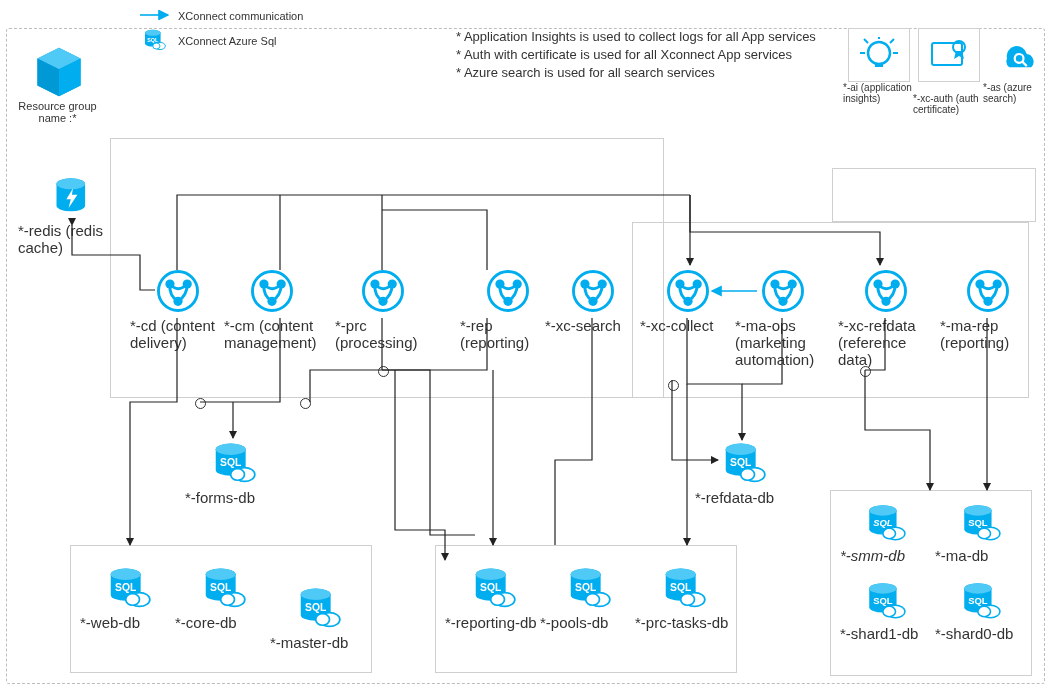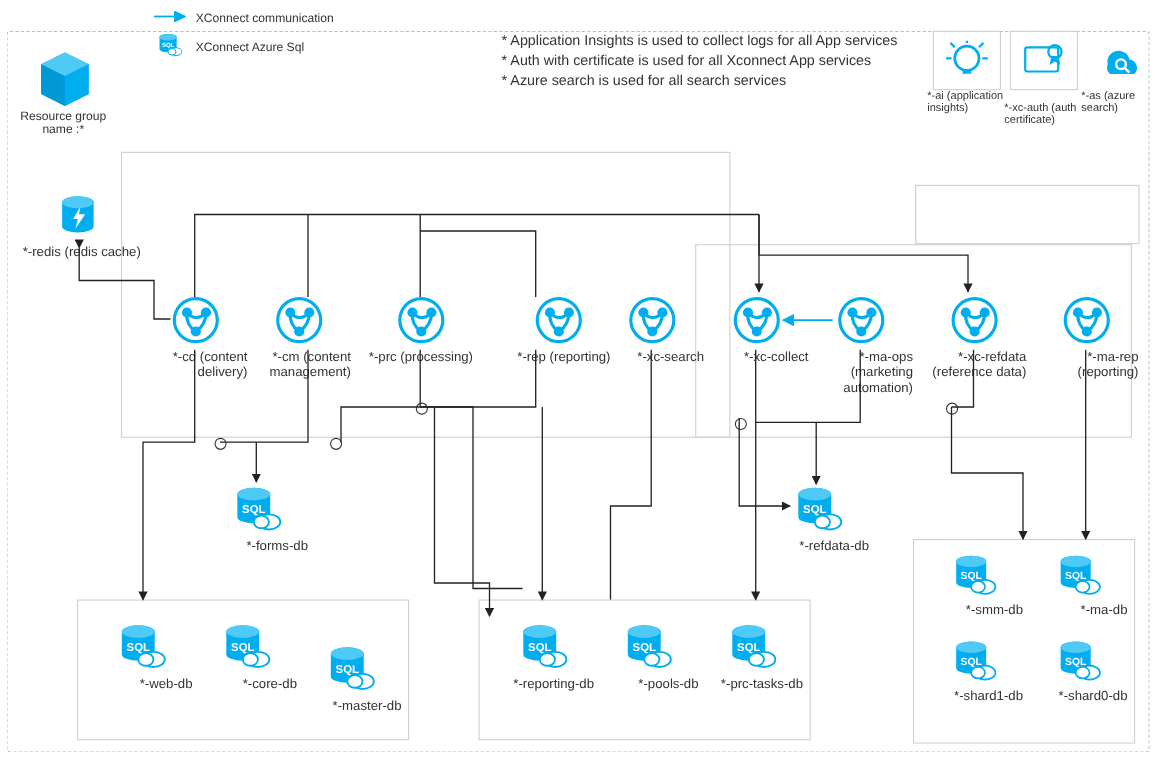--- a/index.html
+++ b/index.html
@@ -50,21 +50,21 @@
     width: 60px; height: 52px;
     display:flex; flex-direction:column; align-items:center; justify-content:center;
   }
   .svc-caption { position:absolute; text-align:left; width:70px; font-size:10px; }
   
   .group {
     position:absolute;
     border: 1px solid #cfcfcf;
   }
   
-  .node { position:absolute; width:95px; text-align:right; font-size:12px; }
+  .node { position:absolute; width:95px; text-align:left; font-size:15px; }
   .node .ic { display:block; margin:0 auto 3px; }
   
   .junction {
     position:absolute; width:9px; height:9px; border-radius:50%;
     background:#fff; border:1.3px solid #333;
   }
   
   svg.wires { position:absolute; left:0; top:0; pointer-events:none; }
 </style>
 </head>
@@ -303,21 +303,21 @@
     </svg>
     <div>*-pools-db</div>
   </div>
 <div class="node" style="left:635px; top:565px;">
     <svg class="ic" width="46" height="46" viewBox="0 0 40 40">
       <use href="#ic-sql"></use>
     </svg>
     <div>*-prc-tasks-db</div>
   </div>
 
-<div class="node" style="left:840px; top:502px; width:90px;">
+<div class="node" style="left:840px; top:502px; width:90px;font-style:italic;">
     <svg class="ic" width="42" height="42" viewBox="0 0 40 40">
       <use href="#ic-sql"></use>
     </svg>
     <div>*-smm-db</div>
   </div>
 <div class="node" style="left:935px; top:502px; width:90px;">
     <svg class="ic" width="42" height="42" viewBox="0 0 40 40">
       <use href="#ic-sql"></use>
     </svg>
     <div>*-ma-db</div>

